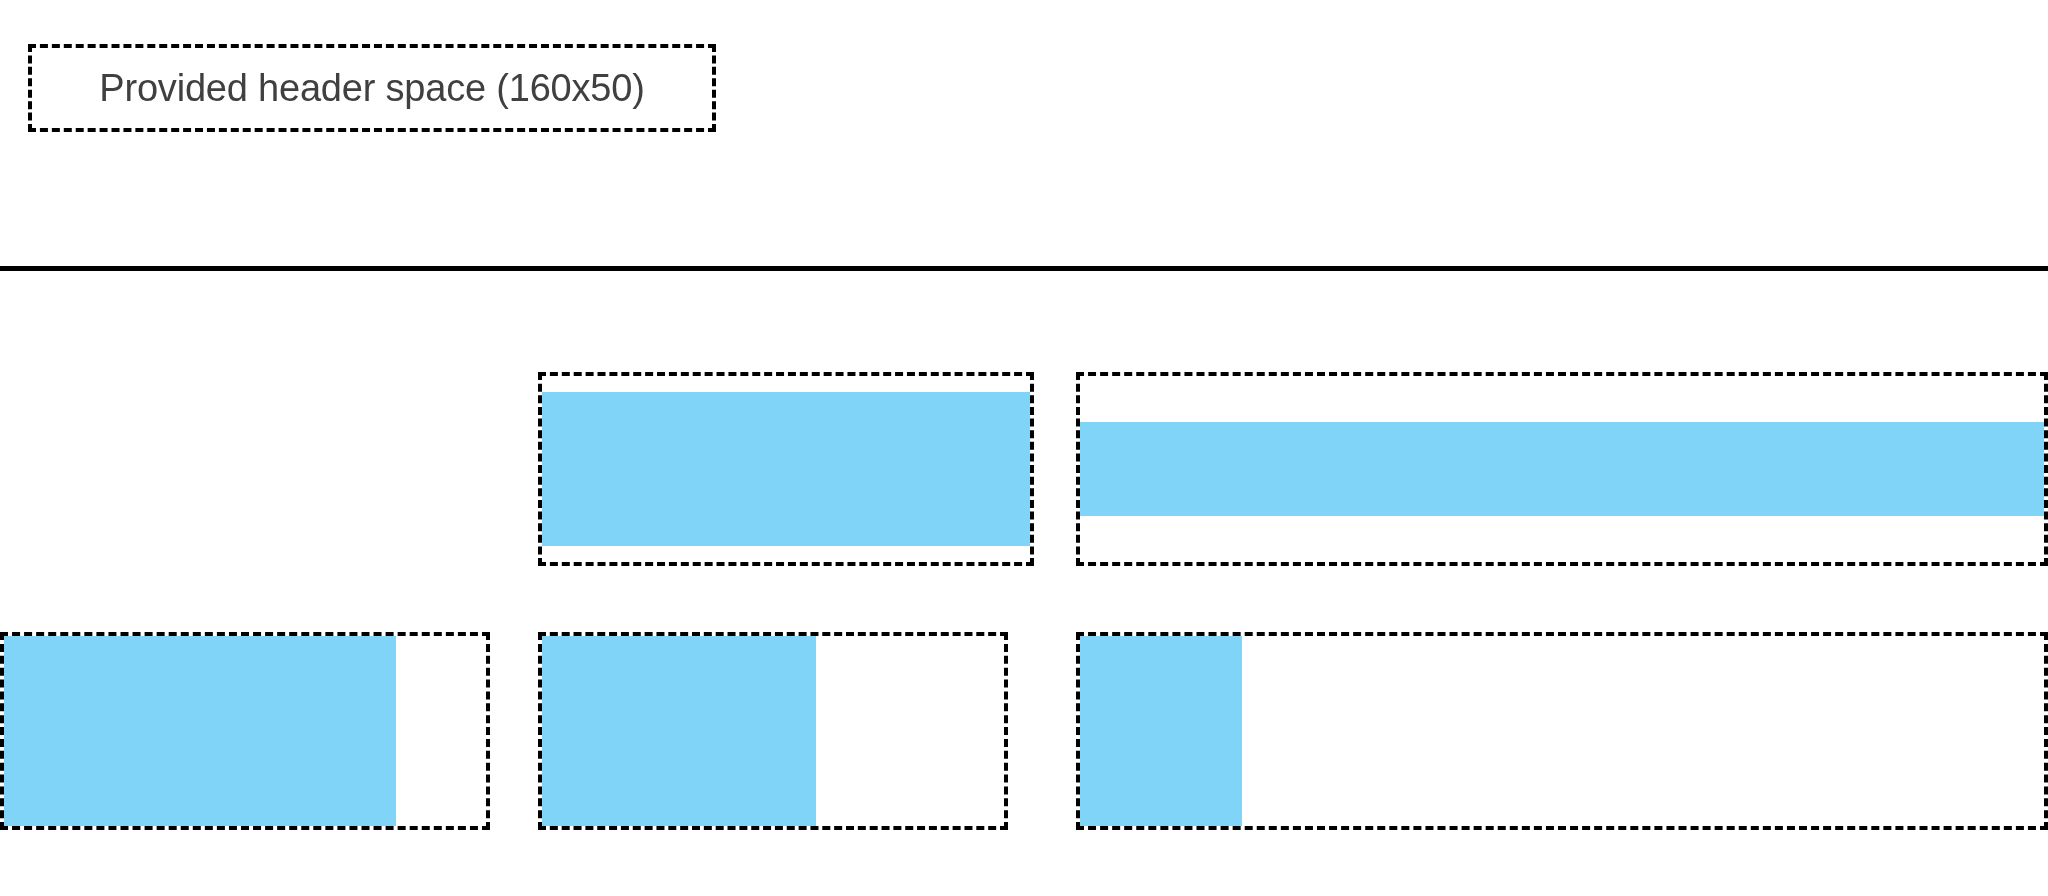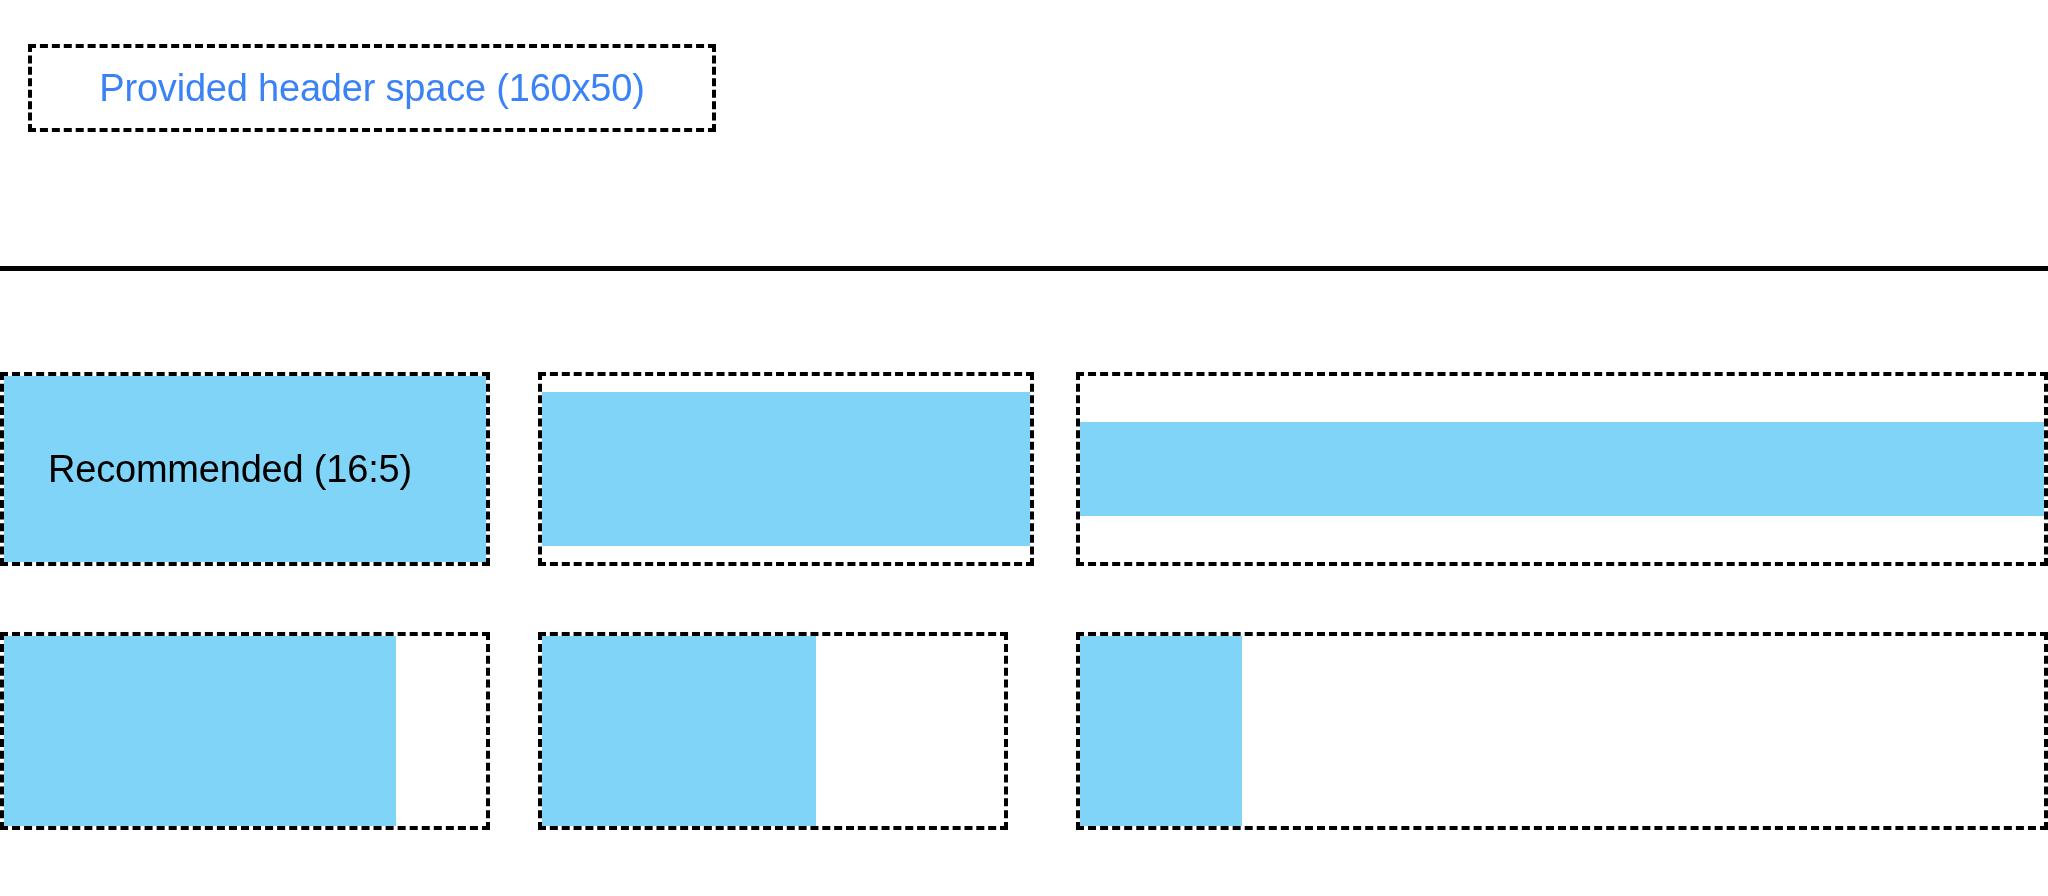--- a/index.html
+++ b/index.html
@@ -47,21 +47,21 @@
     border: 4px dashed #000000;
     box-sizing: border-box;
     display: flex;
     align-items: center;
     justify-content: center;
   }
   #legend-space .legend-text {
     font-size: 38px;
     line-height: 1;
     letter-spacing: -0.2px;
-    color: #3b82f6;
+    color: #404040;
   }
 
   
   #separator {
     position: absolute;
     left: 0;
     top: 266px;
     width: 2048px;
     height: 5px;
     background: #000000;
@@ -129,24 +129,20 @@
 <div id="legend">
   <div id="legend-space">
     <span class="legend-text">Provided header space (160x50)</span>
   </div>
 </div>
 
 <div id="separator"></div>
 
 <div class="grid-row" id="row-1">
 
-  <div class="ratio-cell" id="cell-r1c1">
-    <div class="ratio-fill" id="fill-r1c1"></div>
-    <span class="cell-label">Recommended (16:5)</span>
-  </div>
 
   <div class="ratio-cell" id="cell-r1c2">
     <div class="ratio-fill" id="fill-r1c2"></div>
     <span class="cell-label"></span>
   </div>
 
   <div class="ratio-cell" id="cell-r1c3">
     <div class="ratio-fill" id="fill-r1c3"></div>
     <span class="cell-label"></span>
   </div>

